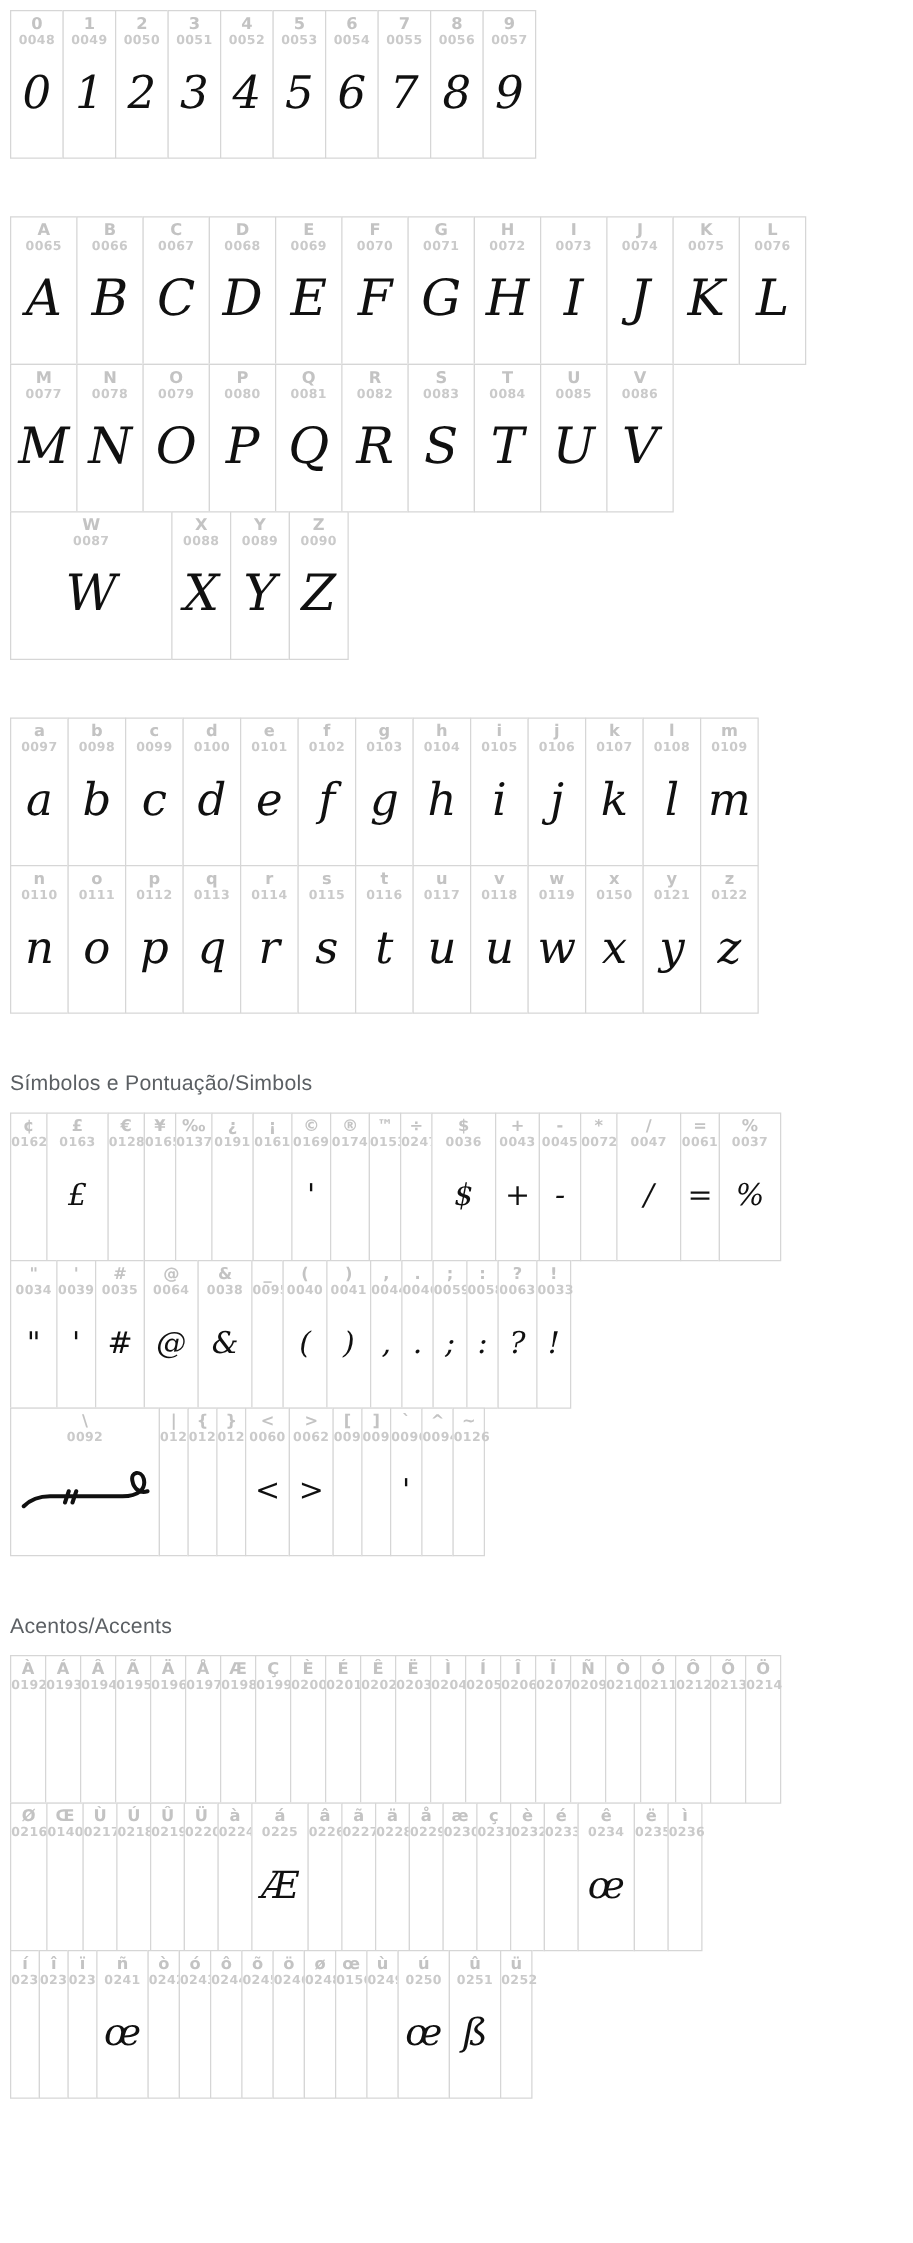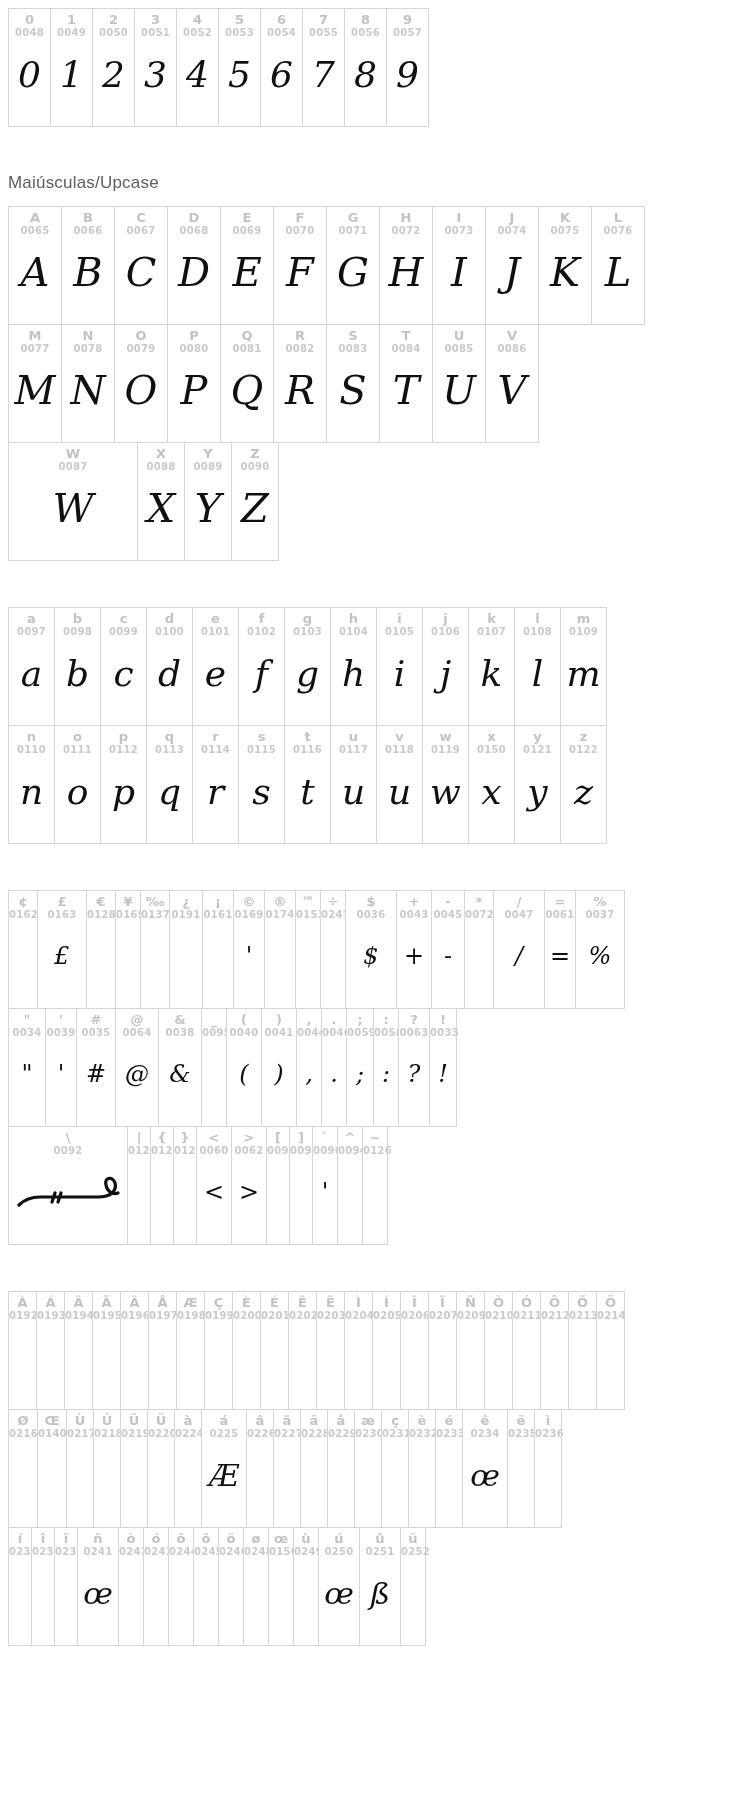--- a/index.html
+++ b/index.html
@@ -98,21 +98,20 @@
             <div class="hdr">
               <div class="hchar">9</div>
               <div class="hcode">0057</div>
             </div>
             <div class="glyph">9</div>
           </div>
         </div>
       </div>
     </section>
     <section class="spec-section sec-uppercase">
-      <h2 class="sec-title">Maiúsculas/Upcase</h2>
       <div class="grid">
         <div class="grow">
           <div class="cell" style="width: 54px;">
             <div class="hdr">
               <div class="hchar">A</div>
               <div class="hcode">0065</div>
             </div>
             <div class="glyph">A</div>
           </div>
           <div class="cell" style="width: 54px;">
@@ -481,20 +480,21 @@
             <div class="hdr">
               <div class="hchar">z</div>
               <div class="hcode">0122</div>
             </div>
             <div class="glyph">z</div>
           </div>
         </div>
       </div>
     </section>
     <section class="spec-section sec-symbols">
+      <h2 class="sec-title">Símbolos e Pontuação/Simbols</h2>
       <div class="grid">
         <div class="grow">
           <div class="cell" style="width: 30px;">
             <div class="hdr">
               <div class="hchar">¢</div>
               <div class="hcode">0162</div>
             </div>
             <div class="glyph"></div>
           </div>
           <div class="cell" style="width: 50px;">
@@ -796,20 +796,21 @@
             <div class="hdr">
               <div class="hchar">~</div>
               <div class="hcode">0126</div>
             </div>
             <div class="glyph"></div>
           </div>
         </div>
       </div>
     </section>
     <section class="spec-section sec-accents">
+      <h2 class="sec-title">Acentos/Accents</h2>
       <div class="grid">
         <div class="grow">
           <div class="cell" style="width: 29px;">
             <div class="hdr">
               <div class="hchar">À</div>
               <div class="hcode">0192</div>
             </div>
             <div class="glyph"></div>
           </div>
           <div class="cell" style="width: 29px;">

